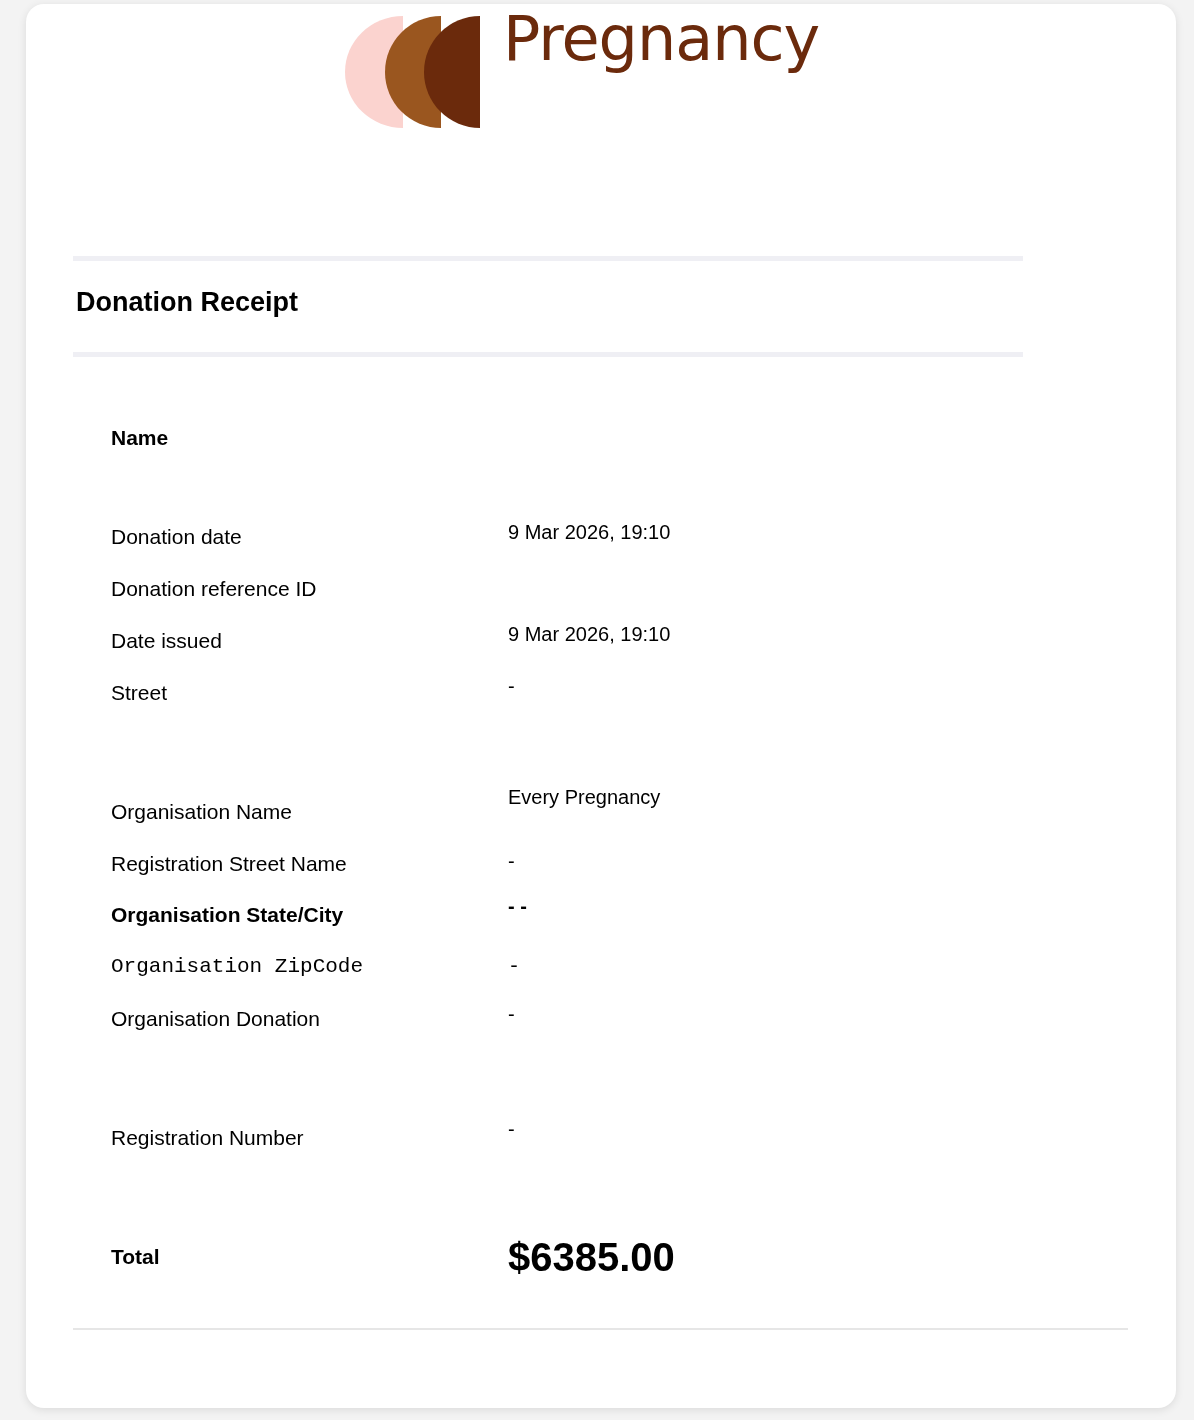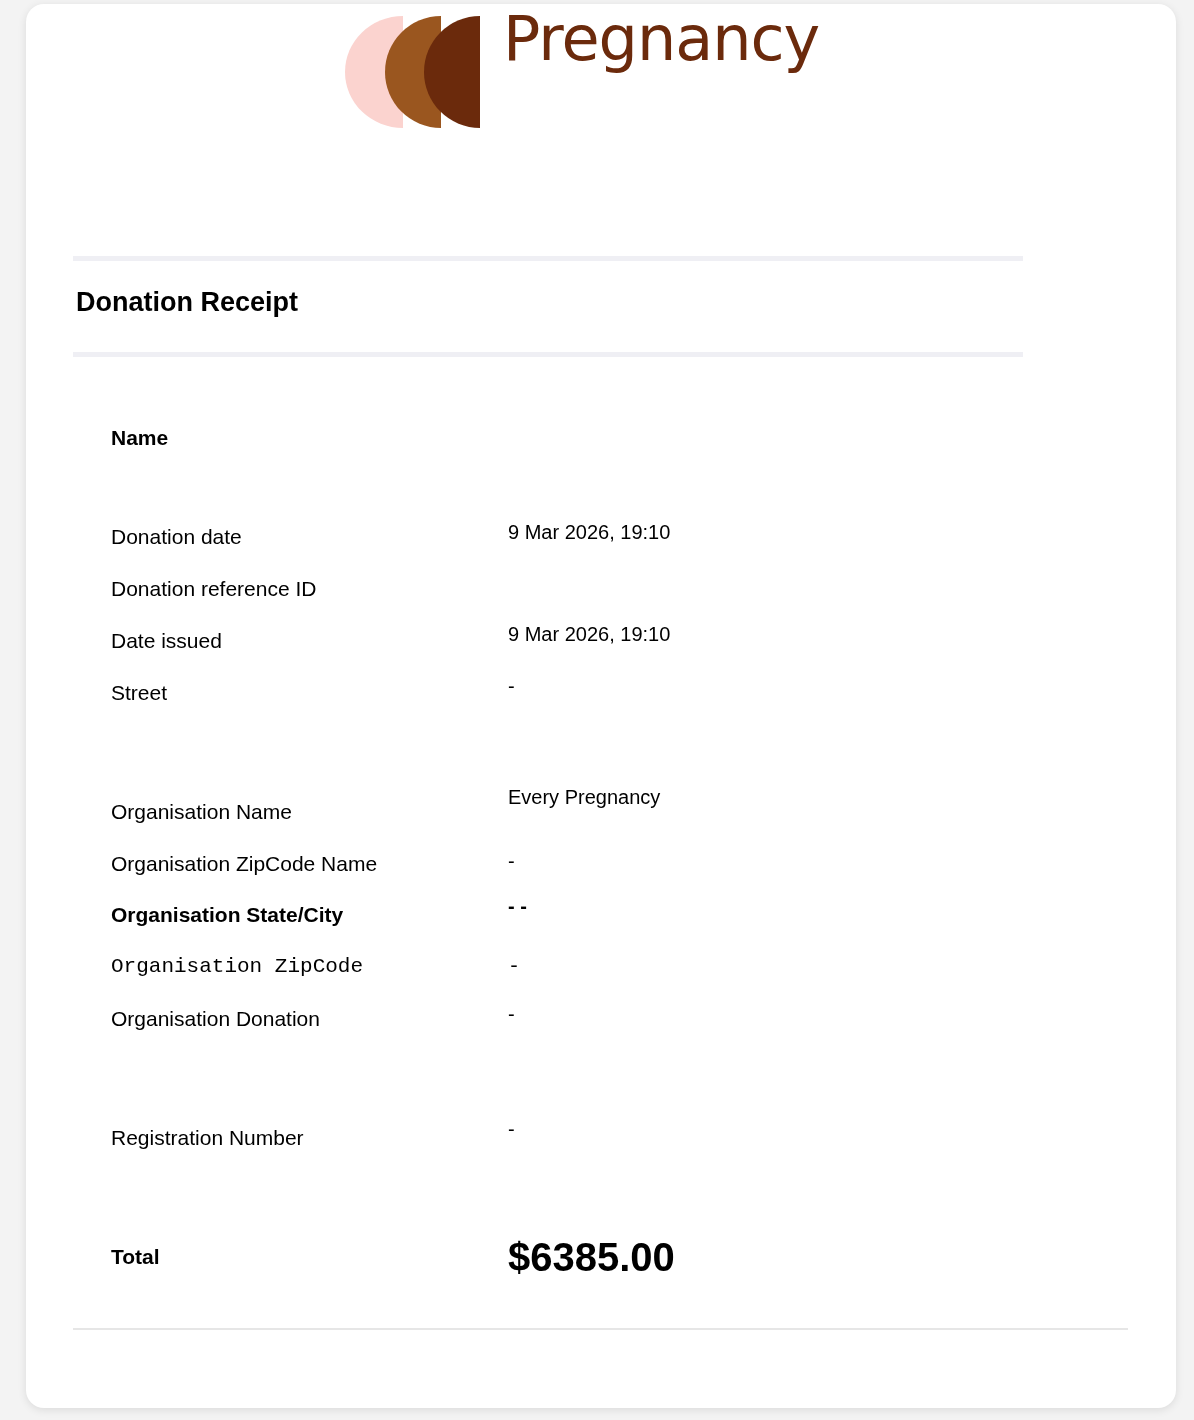--- a/index.html
+++ b/index.html
@@ -68,21 +68,21 @@
 <div class="row" style="top:681px;">
   <span class="lbl">Street</span>
   <span class="val" style="top:-6px;">-</span>
 </div>
 
 <div class="row" style="top:800px;">
   <span class="lbl">Organisation Name</span>
   <span class="val" style="top:-14px;">Every Pregnancy</span>
 </div>
 <div class="row" style="top:852px;">
-  <span class="lbl">Organisation ZipCode Name</span>
+  <span class="lbl">Registration Street Name</span>
   <span class="val" style="top:-2px;">-</span>
 </div>
 <div class="row" style="top:903px;font-weight:bold;">
   <span class="lbl">Organisation State/City</span>
   <span class="val" style="top:-8px;">- -</span>
 </div>
 <div class="row" style="top:955px;font-family:Liberation Mono, monospace;">
   <span class="lbl">Organisation ZipCode</span>
   <span class="val" style="top:0px;">-</span>
 </div>

